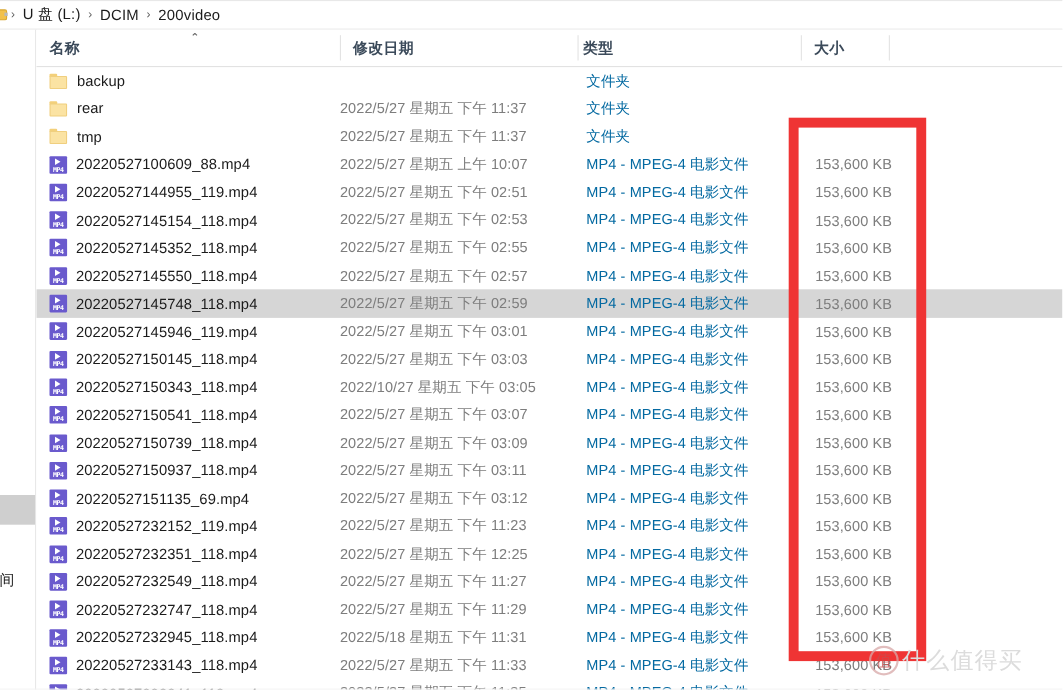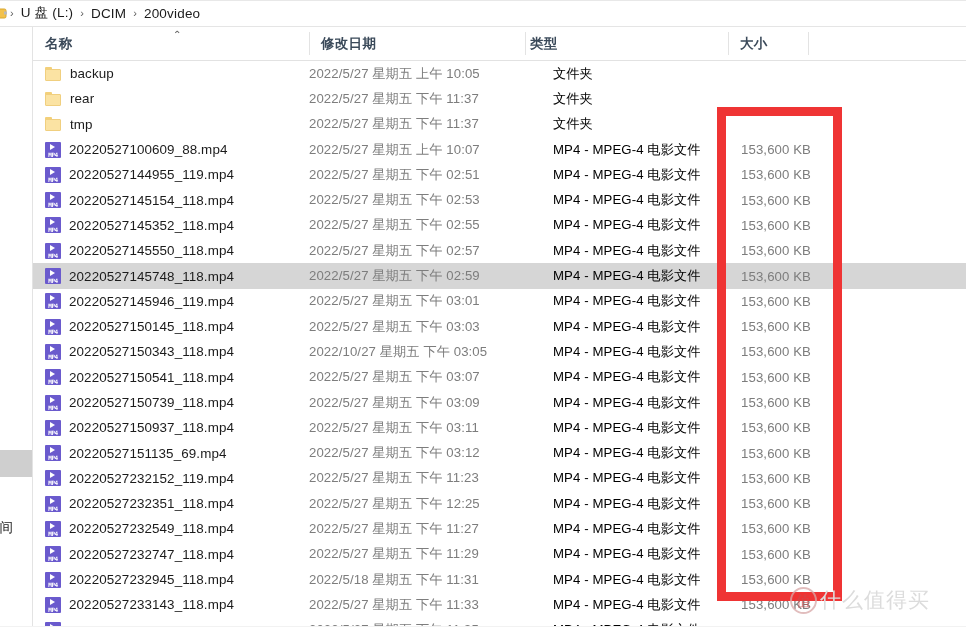--- a/index.html
+++ b/index.html
@@ -145,23 +145,23 @@
   }
   .cell-date {
     position: absolute;
     left: 276px;
     font-size: 13.2px;
     color: #7d7d7d;
     letter-spacing: 0.1px;
   }
   .cell-type {
     position: absolute;
-    left: 520px;
+    left: 500px;
     font-size: 13.2px;
-    color: #000000;
+    color: #0369a1;
     letter-spacing: 0.1px;
   }
   .cell-size {
     position: absolute;
     left: 698px;
     width: 80px;
     text-align: right;
     font-size: 13.2px;
     color: #7d7d7d;
     letter-spacing: 0.1px;
@@ -309,21 +309,20 @@
 
   <div id="rows">
       <div class="row">
         <div class="cell-name">
           <span class="icon-folder">
             <span class="tab"></span>
             <span class="body"></span>
           </span>
           <span class="name-text">backup</span>
         </div>
-        <div class="cell-date">2022/5/27 星期五 上午 10:05</div>
         <div class="cell-type">文件夹</div>
         <div class="cell-size"></div>
       </div>
       <div class="row">
         <div class="cell-name">
           <span class="icon-folder">
             <span class="tab"></span>
             <span class="body"></span>
           </span>
           <span class="name-text">rear</span>

